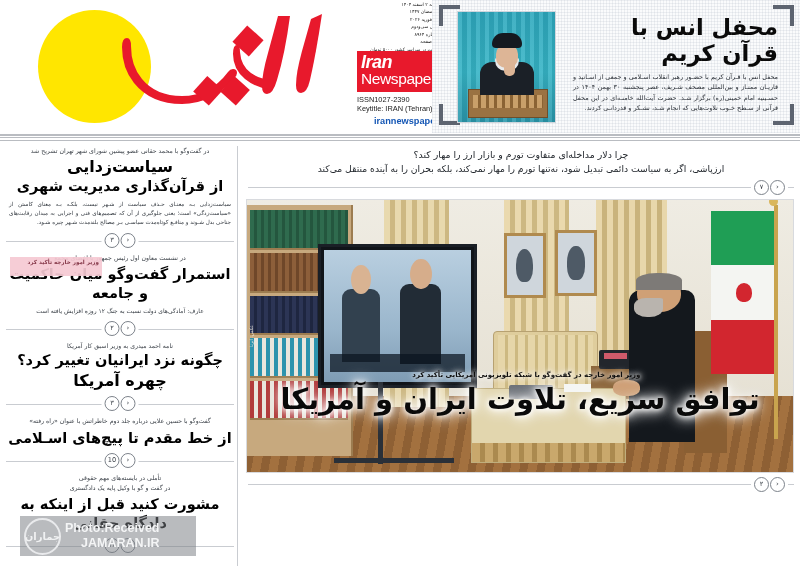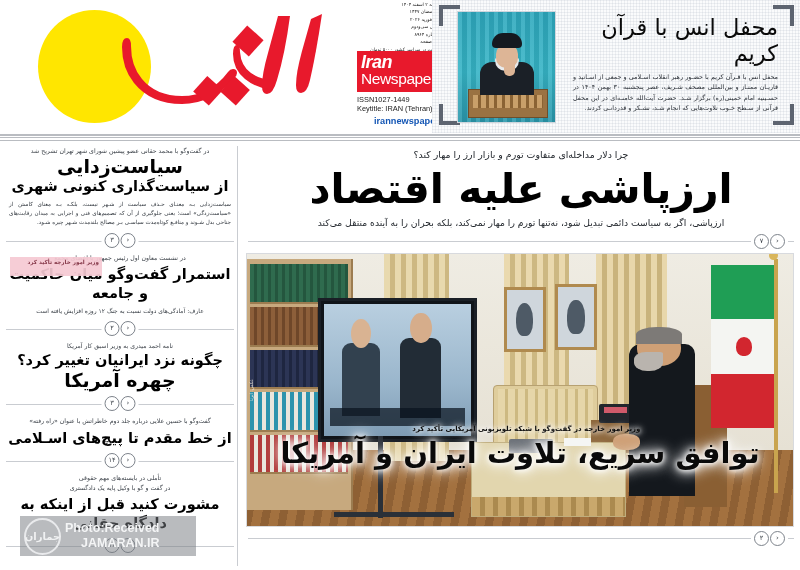--- a/index.html
+++ b/index.html
@@ -64,21 +64,21 @@
   }
   .brk{position:absolute;width:17px;height:17px;border-color:#5d6470;border-style:solid;border-width:0;}
   .brk.tl{left:7px;top:5px;border-left-width:4px;border-top-width:4px;}
   .brk.tr{right:6px;top:5px;border-right-width:4px;border-top-width:4px;}
   .brk.bl{left:7px;bottom:8px;border-left-width:4px;border-bottom-width:4px;}
   .brk.br{right:6px;bottom:8px;border-right-width:4px;border-bottom-width:4px;}
 
   .toplead .txtcol{position:absolute;right:22px;top:9px;width:205px;direction:rtl;text-align:right;}
   .kicker-sm{font-size:7.2px;line-height:11px;color:#23282f;}
   .toplead h1{
-    margin:5px 0 6px 0;font-size:22.5px;line-height:26px;font-weight:normal;color:#0a0a0a;
+    margin:5px 0 6px 0;font-size:22.5px;line-height:26px;font-weight:bold;color:#0a0a0a;
     letter-spacing:-.3px;
   }
   .toplead .body{
     font-size:6.4px;line-height:10.4px;color:#2a2f36;text-align:justify;
   }
 
   .leaderphoto{
     position:absolute;left:25px;top:11px;width:97px;height:110px;
     background:linear-gradient(180deg,#2ea8bd 0%,#36b4c6 55%,#2b97ab 100%);
     overflow:hidden;border:1px solid #cfd6dd;
@@ -106,21 +106,21 @@
 
   
   .content{position:absolute;left:0;top:146px;width:800px;height:424px;}
   .vdiv{position:absolute;left:237px;top:0;width:1px;height:420px;background:#c9ccd1;}
 
   
   .leftcol{position:absolute;left:6px;top:0;width:228px;direction:rtl;text-align:right;}
   .lc-item{padding:0 2px;}
   .lc-kicker{font-size:6.2px;line-height:9.6px;color:#3b4148;text-align:center;}
   .lc-head{font-weight:bold;color:#000;text-align:center;letter-spacing:-.2px;}
-  .lc-head.h1{font-size:19px;line-height:21px;}
+  .lc-head.h1{font-size:16px;line-height:21px;}
   .lc-head.h2{font-size:14.5px;line-height:19px;}
   .lc-body{font-size:5.6px;line-height:9.4px;color:#343a41;text-align:justify;padding:4px 1px 0 1px;}
   .lc-sub{font-size:6px;line-height:9.5px;color:#3b4148;text-align:center;padding-top:3px;}
 
   .pgsep{position:relative;height:17px;margin:5px 0 3px 0;}
   .pgsep .line{position:absolute;left:0;right:0;top:8px;height:1px;background:#c9ccd1;}
   .pgsep .badge{
     position:absolute;left:50%;top:0;transform:translateX(-50%);
     background:#fff;padding:0 3px;display:flex;align-items:center;gap:1px;
   }
@@ -285,21 +285,21 @@
       <div class="dline">۱۶ صفحه</div>
       <div class="dline price">قیمت در سراسر کشور ۵۰۰۰ تومان</div>
     </div>
 
     <div class="brandbox">
       <div class="b1">Iran</div>
       <div class="b2">Newspaper</div>
     </div>
 
     <div class="issn">
-      <div>ISSN1027-1449</div>
+      <div>ISSN1027-2390</div>
       <div>Keytitle: IRAN (Tehran)</div>
       <div class="site">irannewspaper.ir</div>
     </div>
 
     <div class="toplead">
       <span class="brk tl"></span>
       <span class="brk tr"></span>
       <span class="brk bl"></span>
       <span class="brk br"></span>
 
@@ -328,21 +328,21 @@
   </div>
 
   <div class="content">
     <div class="vdiv"></div>
 
     <div class="leftcol">
 
       <div class="lc-item">
         <div class="lc-kicker">در گفت‌وگو با محمد حقانی عضو پیشین شورای شهر تهران تشریح شد</div>
         <div class="lc-head h1">سیاست‌زدایی</div>
-        <div class="lc-head h2">از سیاست‌گذاری کنونی شهری</div>
+        <div class="lc-head h2">از قرآن‌گذاری مدیریت شهری</div>
         <div class="lc-body">سیاست‌زدایی بـه معنـای حـذف سیاست از شـهر نیست، بلکـه بـه معنای کاستن از «سیاست‌زدگی» است؛ یعنی جلوگیری از آن که تصمیم‌های فنی و اجرایی به میدان رقابت‌های جناحی بدل شـوند و منافـع کوتاه‌مدت سیاسـی بـر مصالح بلندمدت شـهر چیره شـود.</div>
       </div>
       <div class="pgsep">
         <div class="line"></div>
         <div class="badge">
           <span class="circ arrow">‹</span>
           <span class="circ">۳</span>
         </div>
       </div>
 
@@ -376,21 +376,21 @@
       </div>
 
       <div class="lc-item">
         <div class="lc-kicker">گفت‌وگو با حسین علایی درباره جلد دوم خاطراتش با عنوان «راه رفته»</div>
         <div class="lc-head h2" style="padding-top:4px;">از خط مقدم تا پیچ‌های اسـلامی</div>
       </div>
       <div class="pgsep">
         <div class="line"></div>
         <div class="badge">
           <span class="circ arrow">‹</span>
-          <span class="circ">۱۴</span>
+          <span class="circ">10</span>
         </div>
       </div>
 
       <div class="lc-item">
         <div class="lc-kicker">تأملی در بایسته‌های مهم حقوقی</div>
         <div class="lc-kicker">در گفت و گو با وکیل پایه یک دادگستری</div>
         <div class="lc-head h2" style="padding-top:3px;">مشورت کنید قبل از اینکه به دادگاه حقانی</div>
       </div>
       <div class="pgsep">
         <div class="line"></div>
@@ -406,21 +406,20 @@
         </div>
         <div>
           <div class="wm-txt">Photo:Received</div>
           <div class="wm-txt">JAMARAN.IR</div>
         </div>
       </div>
     </div>
 
     <div class="maincol">
       <div class="mc-kicker">چرا دلار مداخله‌ای متفاوت تورم و بازار ارز را مهار کند؟</div>
-      <div class="mc-head">ارزپاشی علیه اقتصاد</div>
       <div class="mc-sub">ارزپاشی، اگر به سیاست دائمی تبدیل شود، نه‌تنها تورم را مهار نمی‌کند، بلکه بحران را به آینده منتقل می‌کند</div>
 
       <div class="mpgsep">
         <div class="line"></div>
         <div class="badge">
           <span class="circ arrow">‹</span>
           <span class="circ">۷</span>
         </div>
       </div>
 

